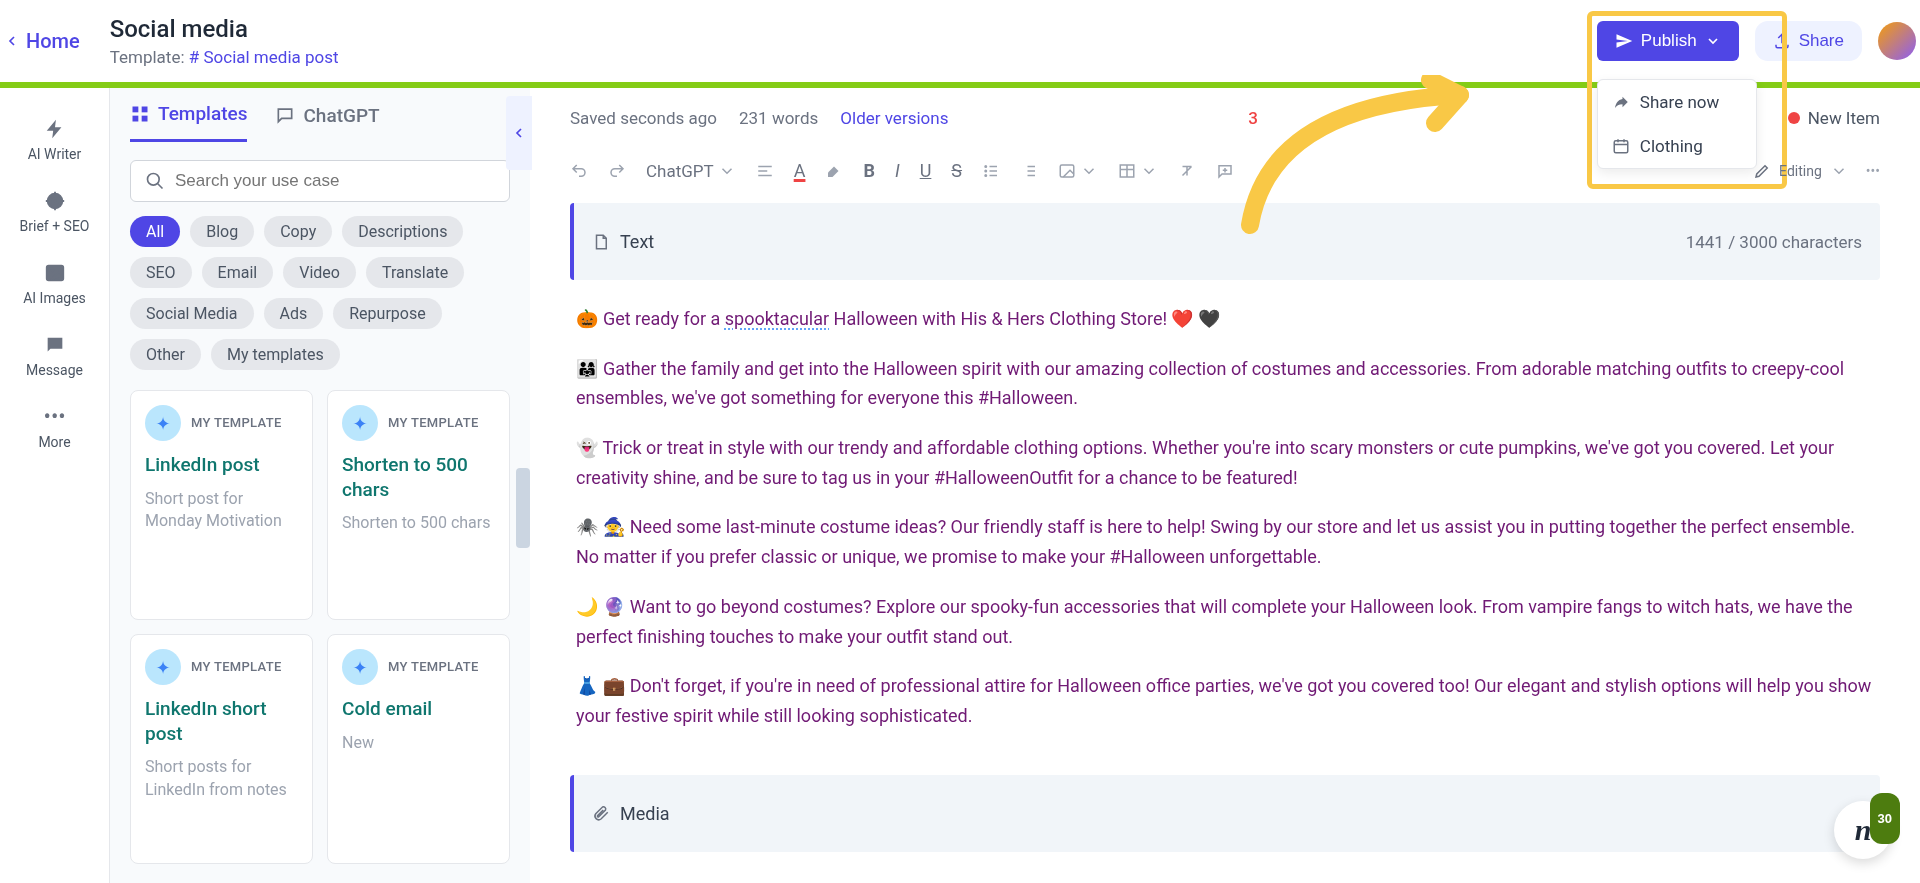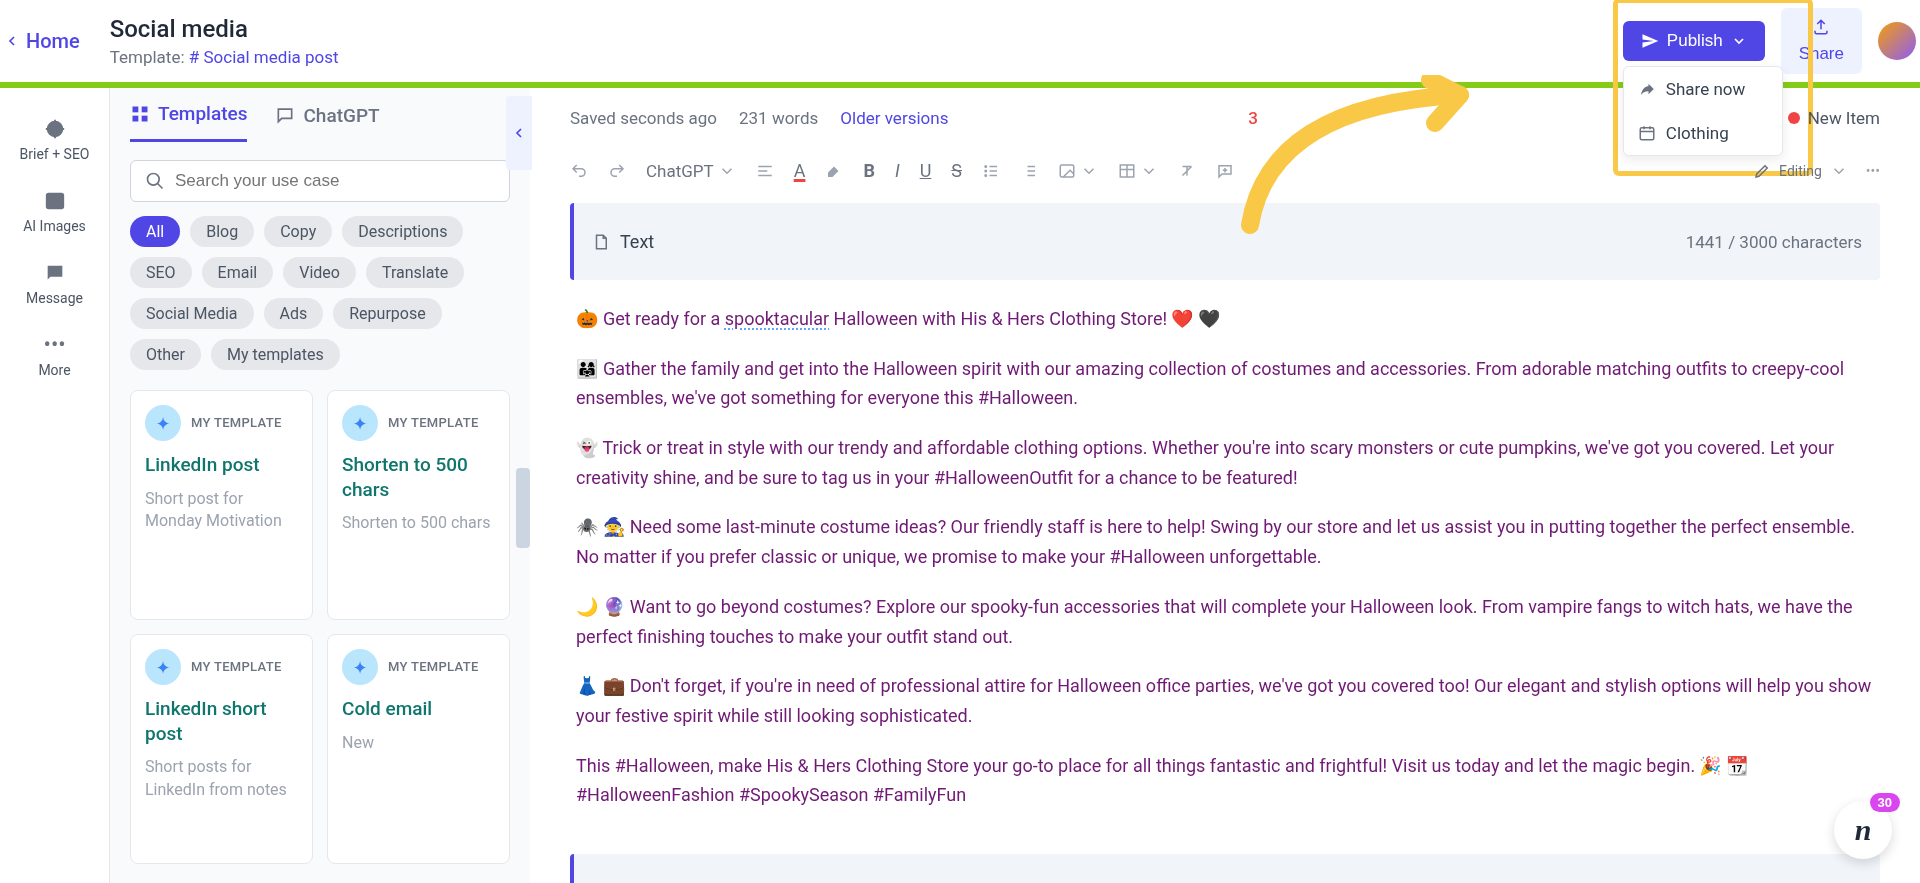--- a/index.html
+++ b/index.html
@@ -8,21 +8,21 @@
 
 .header { height: 88px; display: flex; align-items: center; padding: 0 4px; border-bottom: 6px solid #84cc16; }
 .home-link { display: flex; align-items: center; gap: 6px; color: #4f46e5; font-size: 20px; font-weight: 500; cursor: pointer; }
 .home-link svg { width: 16px; height: 16px; }
 .title-block { margin-left: 30px; }
 .page-title { font-size: 24px; font-weight: 500; color: #1f2937; margin-bottom: 4px; }
 .template-line { font-size: 17px; color: #6b7280; }
 .template-link { color: #4f46e5; }
 .header-right { margin-left: auto; display: flex; align-items: center; gap: 16px; position: relative; }
 .publish-btn { background: #4f46e5; color: #fff; border: none; border-radius: 6px; padding: 10px 18px; font-size: 17px; font-weight: 500; display: flex; align-items: center; gap: 8px; cursor: pointer; }
-.share-btn { background: #eef2ff; color: #4f46e5; border: none; border-radius: 6px; padding: 10px 18px; font-size: 17px; font-weight: 500; display: flex; align-items: center; gap: 8px; cursor: pointer; flex-direction: column; }
+.share-btn { background: #eef2ff; color: #4f46e5; border: none; border-radius: 13px; padding: 10px 18px; font-size: 17px; font-weight: 500; display: flex; align-items: center; gap: 8px; cursor: pointer; }
 .avatar { width: 38px; height: 38px; border-radius: 50%; background: linear-gradient(135deg,#f59e0b,#8b5cf6); }
 .highlight-box { position: absolute; border: 5px solid #f9c846; border-radius: 6px; pointer-events: none; }
 
 
 .main { display: flex; height: calc(100% - 80px); }
 .rail { width: 110px; border-right: 1px solid #e5e7eb; padding-top: 16px; }
 .rail-item { display: flex; flex-direction: column; align-items: center; gap: 6px; padding: 14px 4px; font-size: 14px; color: #4b5563; cursor: pointer; }
 .rail-item svg, .rail-item .ico { width: 22px; height: 22px; fill: #6b7280; }
 
 
@@ -67,21 +67,21 @@
 
 
 .dropdown { position: absolute; top: 58px; left: 0; width: 160px; background: #fff; border: 1px solid #e5e7eb; border-radius: 6px; box-shadow: 0 4px 12px rgba(0,0,0,0.08); }
 .dropdown-item { display: flex; align-items: center; gap: 10px; padding: 12px 14px; font-size: 17px; color: #374151; cursor: pointer; }
 
 
 .arrow { position: absolute; left: 1230px; top: 75px; pointer-events: none; }
 
 
 .float-badge { position: fixed; bottom: 24px; right: 28px; width: 58px; height: 58px; border-radius: 50%; background: #fff; box-shadow: 0 4px 12px rgba(0,0,0,0.15); display: flex; align-items: center; justify-content: center; font-family: Georgia, serif; font-weight: bold; font-style: italic; font-size: 30px; color: #1f2937; }
-.float-badge .bubble { position: absolute; top: -8px; right: -8px; background: #d946ef; color: #fff; border-radius: 12px; padding: 2px 8px; font-size: 13px; font-family: sans-serif; font-style: normal; }
+.float-badge .bubble { position: absolute; top: -8px; right: -8px; background: #4d7c0f; color: #fff; border-radius: 12px; padding: 18px 8px; font-size: 13px; font-family: sans-serif; font-style: normal; }
 </style>
 </head>
 <body>
 
 <div class="header">
   <div class="home-link">
     <svg viewBox="0 0 24 24" fill="none" stroke="#4f46e5" stroke-width="2.5">
         <path d="M15 18l-6-6 6-6"></path>
       </svg>
     <span>Home</span>
@@ -125,20 +125,26 @@
         </svg>
       <span>Share</span>
     </button>
     <div class="avatar"></div>
   </div>
 </div>
 
 <div class="main">
 
   <div class="rail">
+    <div class="rail-item">
+      <svg viewBox="0 0 24 24" fill="#f59e0b">
+          <path d="M13 2L3 14h7l-1 8 10-12h-7l1-8z"></path>
+        </svg>
+      <span>AI Writer</span>
+    </div>
     <div class="rail-item">
       <svg viewBox="0 0 24 24" fill="none" stroke="#6b7280" stroke-width="2">
           <circle cx="12" cy="12" r="8"></circle>
           <circle cx="12" cy="12" r="3"></circle>
           <path d="M12 2v3M12 19v3M2 12h3M19 12h3"></path>
         </svg>
       <span>Brief + SEO</span>
     </div>
     <div class="rail-item">
       <svg viewBox="0 0 24 24" fill="none" stroke="#6b7280" stroke-width="2">
@@ -350,21 +356,20 @@
       <span class="count">1441 / 3000 characters</span>
     </div>
 
     <div class="content">
       <p>🎃 Get ready for a <span class="spook">spooktacular</span> Halloween with His &amp; Hers Clothing Store! ❤️ 🖤</p>
       <p>👨‍👩‍👧 Gather the family and get into the Halloween spirit with our amazing collection of costumes and accessories. From adorable matching outfits to creepy-cool ensembles, we've got something for everyone this #Halloween.</p>
       <p>👻  Trick or treat in style with our trendy and affordable clothing options. Whether you're into scary monsters or cute pumpkins, we've got you covered. Let your creativity shine, and be sure to tag us in your #HalloweenOutfit for a chance to be featured!</p>
       <p>🕷️ 🧙 Need some last-minute costume ideas? Our friendly staff is here to help! Swing by our store and let us assist you in putting together the perfect ensemble. No matter if you prefer classic or unique, we promise to make your #Halloween unforgettable.</p>
       <p>🌙 🔮 Want to go beyond costumes? Explore our spooky-fun accessories that will complete your Halloween look. From vampire fangs to witch hats, we have the perfect finishing touches to make your outfit stand out.</p>
       <p>👗 💼 Don't forget, if you're in need of professional attire for Halloween office parties, we've got you covered too! Our elegant and stylish options will help you show your festive spirit while still looking sophisticated.</p>
-      <p>This #Halloween, make His &amp; Hers Clothing Store your go-to place for all things fantastic and frightful! Visit us today and let the magic begin. 🎉 📆 #HalloweenFashion #SpookySeason #FamilyFun</p>
     </div>
 
     <div class="block-header">
       <svg viewBox="0 0 24 24" width="18" height="18" fill="none" stroke="#6b7280" stroke-width="2">
           <path d="M21 11l-9 9a5 5 0 01-7-7l9-9a3 3 0 014 4l-9 9a1 1 0 01-1.5-1.5L15 8"></path>
         </svg>
       <span>Media</span>
     </div>
     <div class="add-attach">
       

